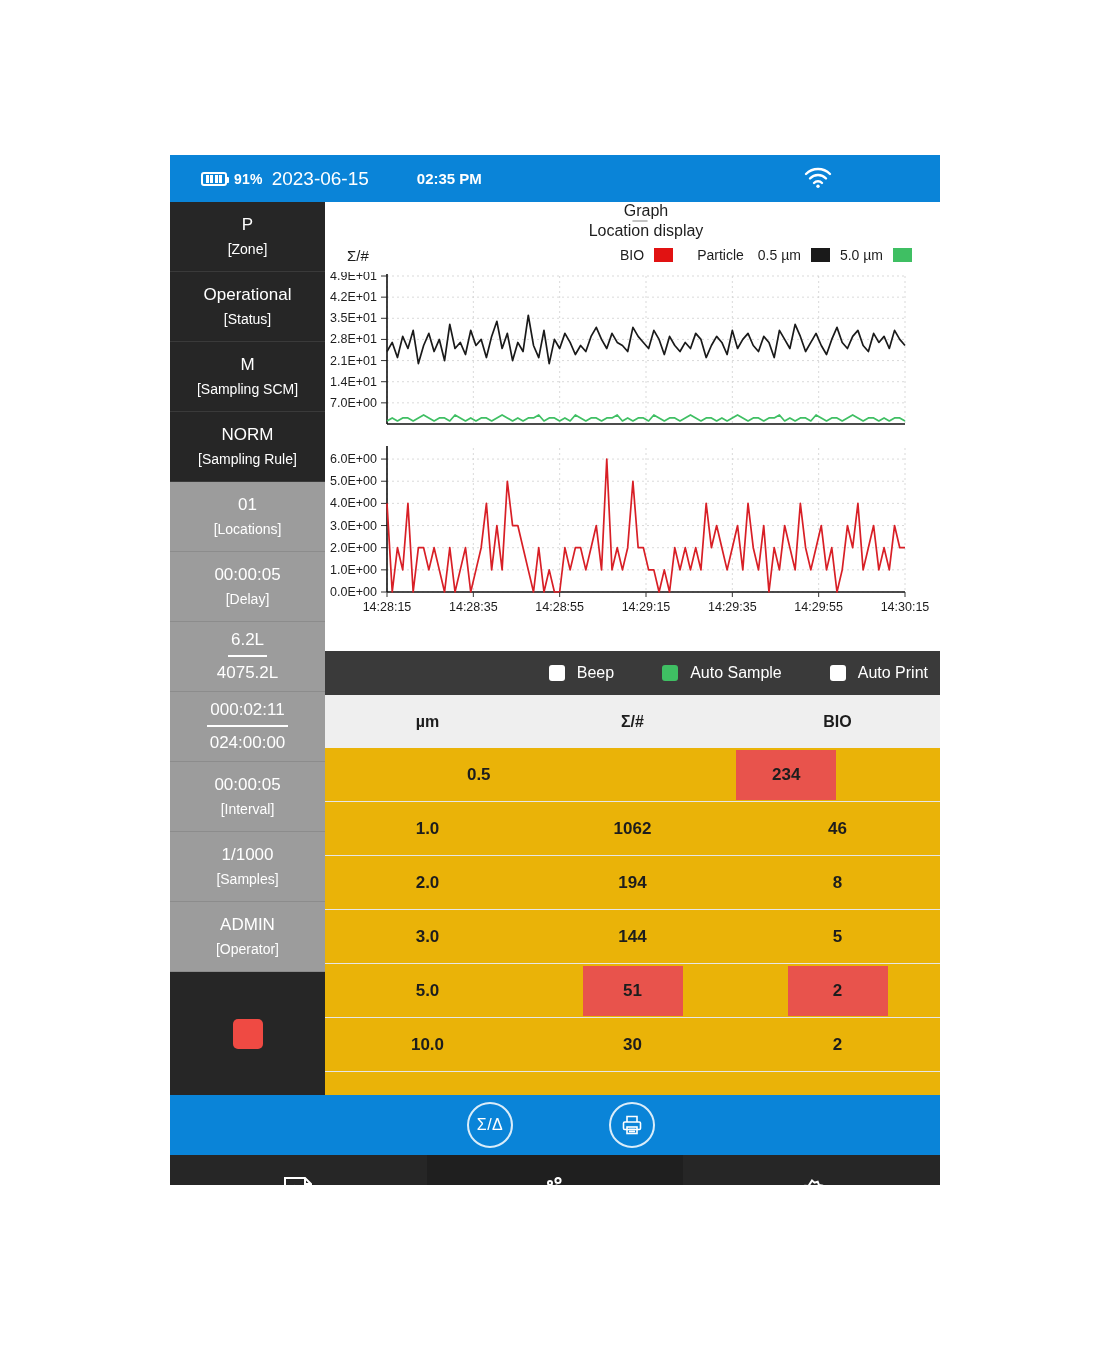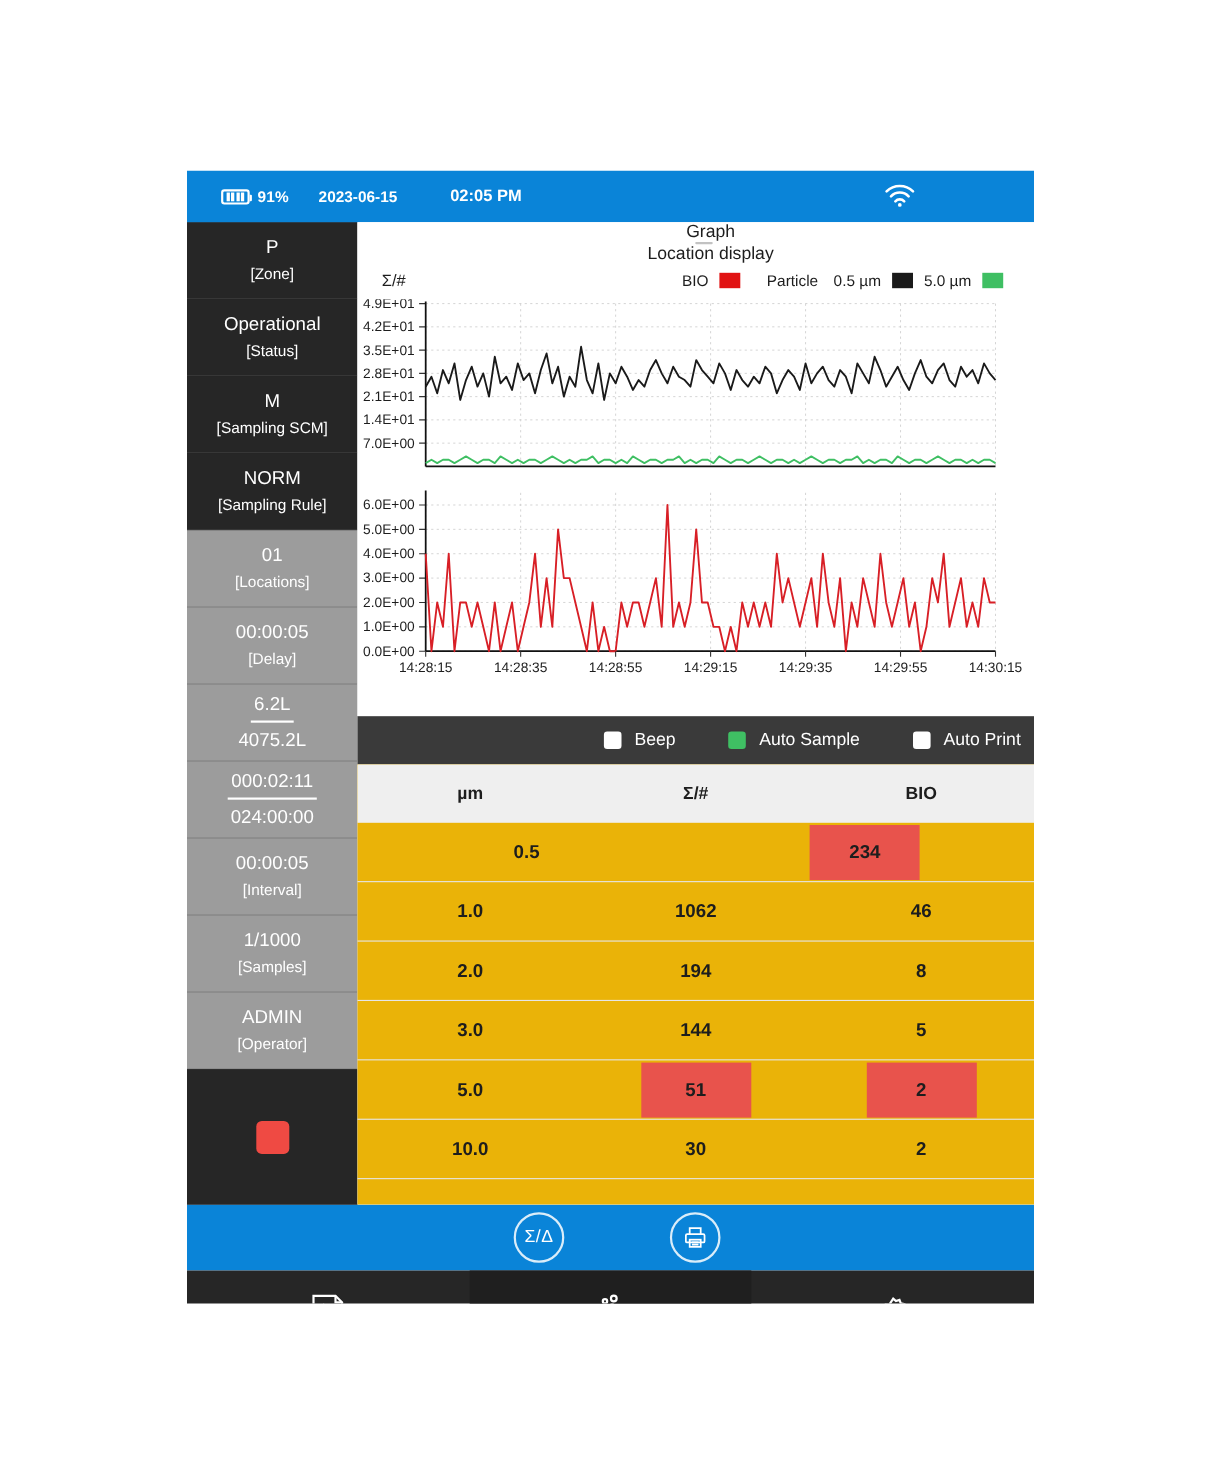--- a/index.html
+++ b/index.html
@@ -7,21 +7,21 @@
 
   #device{position:absolute;left:170px;top:155px;width:770px;height:1030px;background:#fff;overflow:hidden;}
 
   
   .statusbar{height:47px;background:#0a84d8;color:#fff;display:flex;align-items:center;position:relative;}
   .battery-wrap{display:flex;align-items:center;margin-left:31px;gap:7px;}
   .battery{width:26px;height:14px;border:2px solid #fff;border-radius:3px;position:relative;display:flex;align-items:center;justify-content:center;gap:1.5px;box-sizing:border-box;}
   .battery:after{content:"";position:absolute;right:-4px;top:3px;width:2px;height:6px;background:#fff;border-radius:0 1px 1px 0;}
   .battery i{display:block;width:3px;height:8px;background:#fff;}
   .sb-txt{font-size:14px;font-weight:bold;letter-spacing:.2px;}
-  .sb-date{margin-left:27px;font-size:14px;font-weight:bold;}
+  .sb-date{margin-left:9px;font-size:19px;font-weight:normal;}
   .sb-time{margin-left:48px;font-size:15px;font-weight:bold;}
   .wifi{position:absolute;right:108px;top:12px;width:28px;height:22px;}
 
   
   .bodyrow{display:flex;height:893px;}
 
   
   .sidebar{width:155px;background:#262626;display:flex;flex-direction:column;flex:none;}
   .sitem{box-sizing:border-box;display:flex;flex-direction:column;align-items:center;justify-content:center;
          color:#fff;border-bottom:1px solid #3a3a3a;}
@@ -90,21 +90,21 @@
     <div class="battery-wrap">
       <span class="battery">
           <i></i>
           <i></i>
           <i></i>
           <i></i>
         </span>
       <span class="sb-txt">91%</span>
     </div>
     <span class="sb-date">2023-06-15</span>
-    <span class="sb-time">02:05 PM</span>
+    <span class="sb-time">02:35 PM</span>
     <svg class="wifi" viewBox="0 0 28 22">
       <path d="M2 7 A17 17 0 0 1 26 7" fill="none" stroke="#fff" stroke-width="2.4" stroke-linecap="round"></path>
       <path d="M6 11.5 A11 11 0 0 1 22 11.5" fill="none" stroke="#fff" stroke-width="2.4" stroke-linecap="round"></path>
       <path d="M10 16 A5.5 5.5 0 0 1 18 16" fill="none" stroke="#fff" stroke-width="2.4" stroke-linecap="round"></path>
       <circle cx="14" cy="19.3" r="1.7" fill="#fff"></circle>
     </svg>
   </div>
 
   <div class="bodyrow">
 

